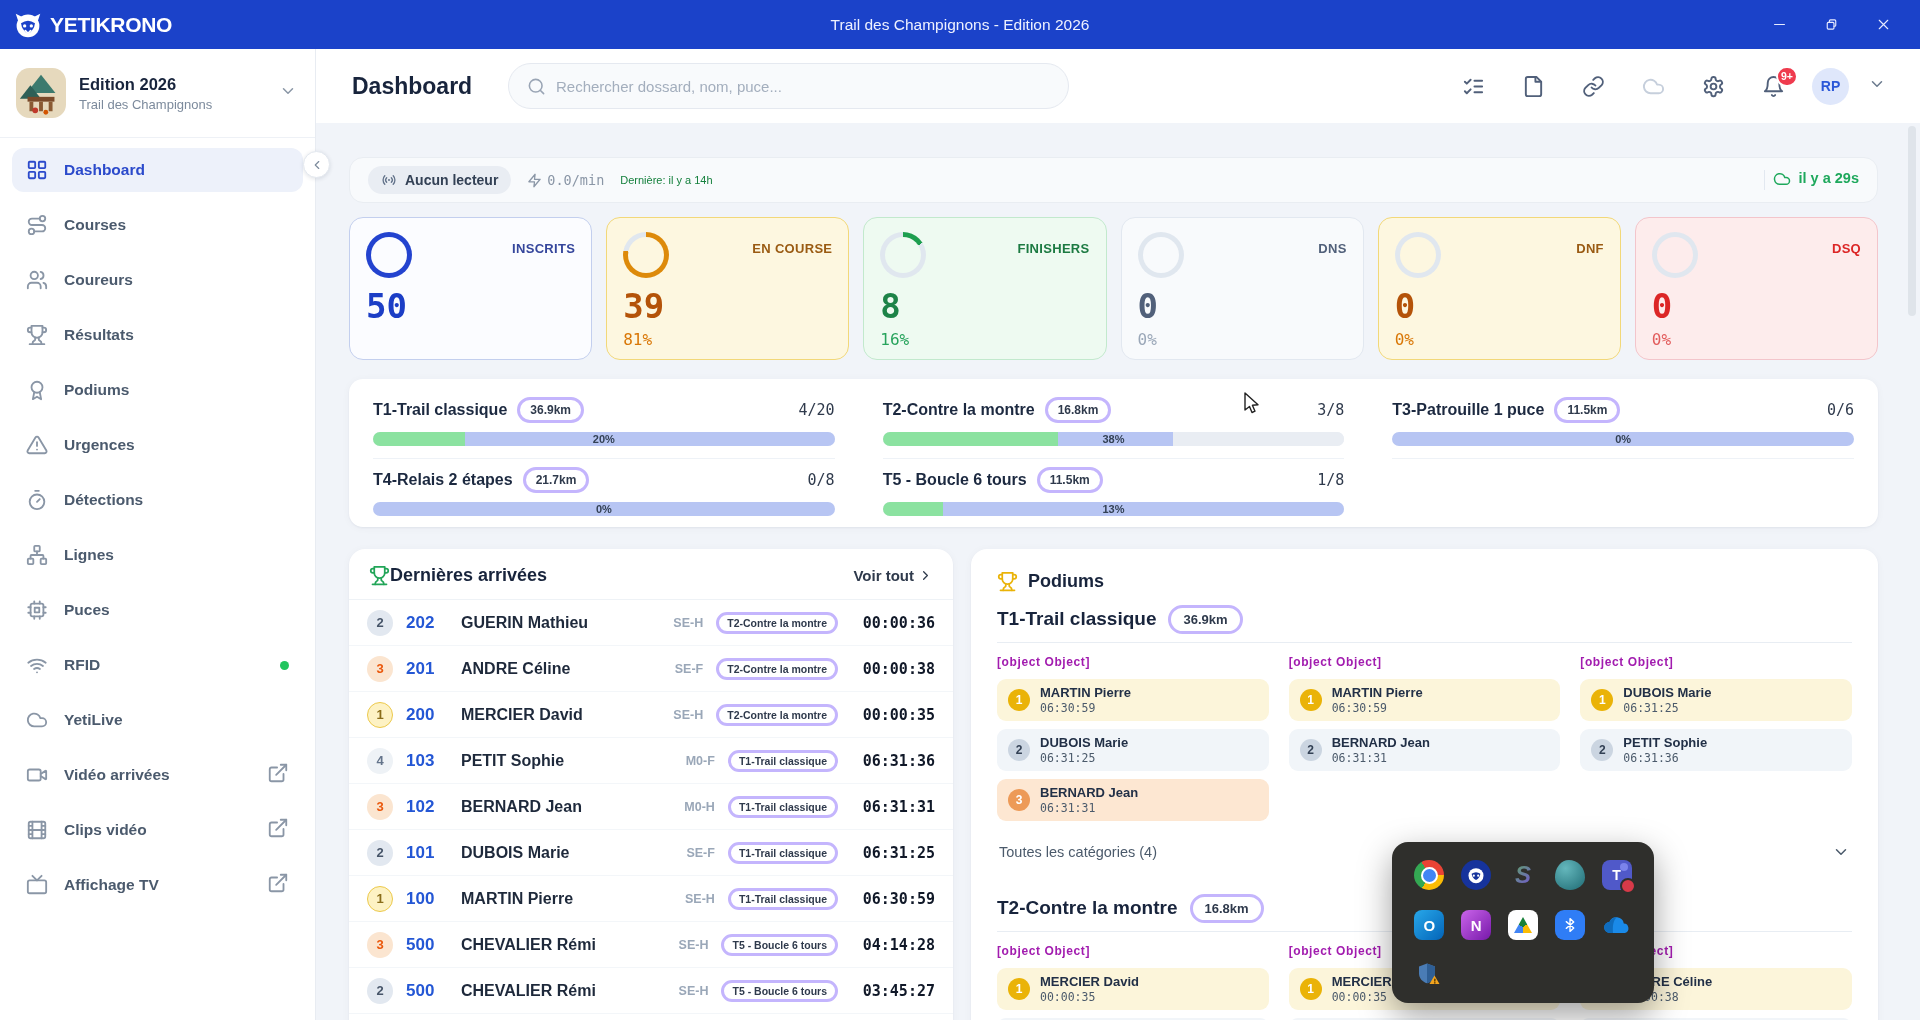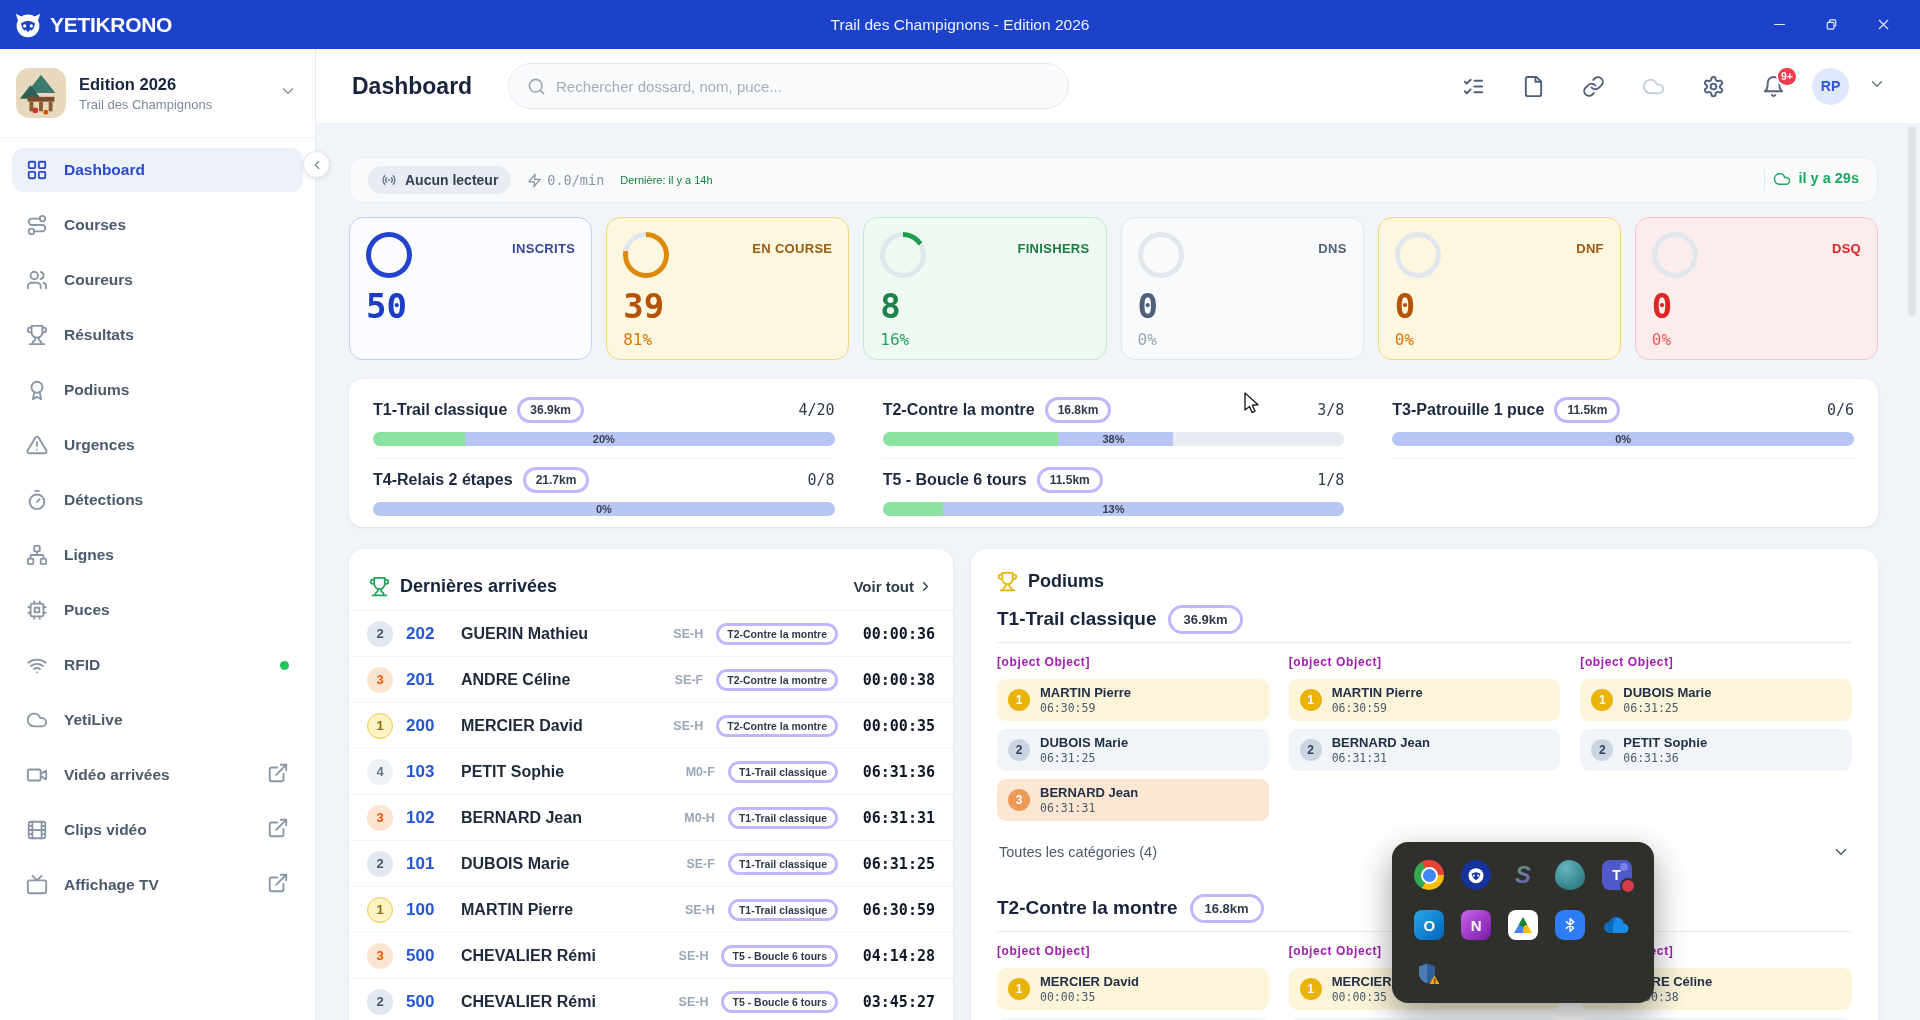--- a/index.html
+++ b/index.html
@@ -98,21 +98,21 @@
   .seg.g{background:#8be2a0}.seg.b{background:#b7c5f3}.seg.gr{background:#e9edf3}
   .bar-label{position:absolute;left:0;right:0;top:0;bottom:0;display:flex;align-items:center;justify-content:center;font-size:11px;font-weight:700;color:#334155}
 
   
   .pill{display:inline-flex;align-items:center;border:3px solid #c4b5fd;border-radius:999px;background:#fff;color:#2f3a4c;font-weight:700;font-size:12px;padding:3px 10px;white-space:nowrap}
   .pill.sm{font-size:10.5px;padding:2px 8px}
   .pill.lg{font-size:13px;padding:4px 12px}
 
   
   .card{position:absolute;background:#fff;border-radius:16px;box-shadow:0 1px 2px rgba(23,32,64,.05),0 1px 8px rgba(23,32,64,.04)}
-  .card-head{display:flex;align-items:center;gap:10px;padding:27px 20px 13px}
+  .card-head{display:flex;align-items:center;padding:16px 20px 13px}
   .card-title{font-size:18px;font-weight:800;color:#18243c}
   .tro{width:21px;height:21px}
 
   
   .arrivals{left:33px;top:500px;width:604px;height:600px}
   .see-all{margin-left:auto;display:flex;align-items:center;gap:4px;font-size:15px;font-weight:600;color:#2f3a4c}
   .see-all svg{width:15px;height:15px}
   .arr-rows{border-top:1px solid #eef2f6}
   .arr-row{display:flex;align-items:center;gap:13px;height:46px;padding:0 18px;border-bottom:1px solid #f3f6f9}
   .rbadge{width:26px;height:26px;border-radius:50%;display:flex;align-items:center;justify-content:center;font-size:13px;font-weight:800;flex:none}

